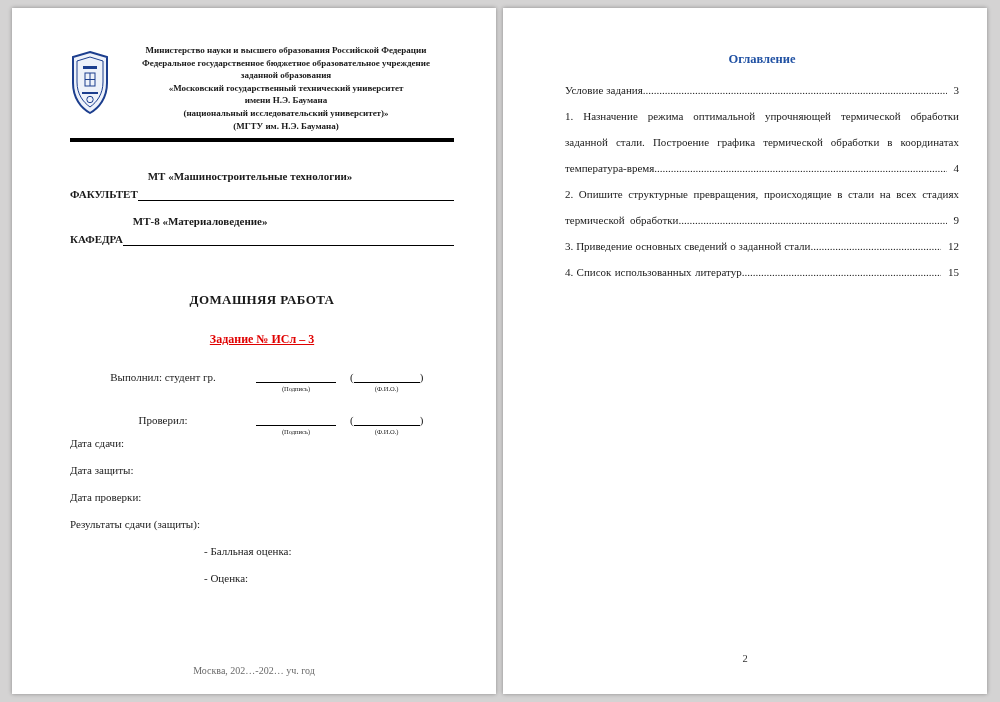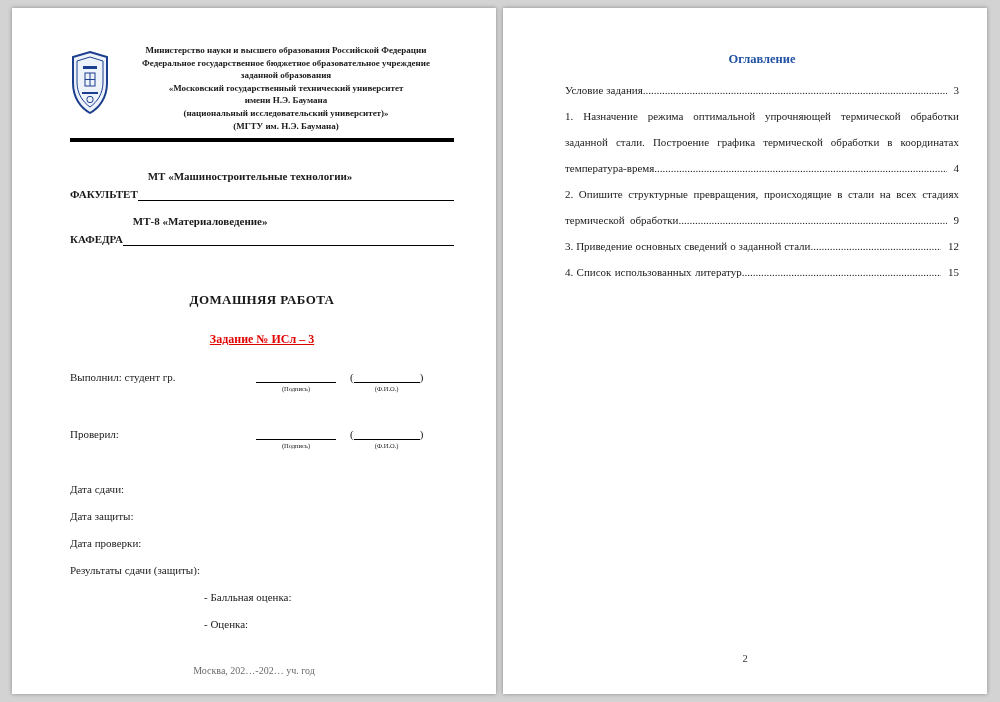--- a/index.html
+++ b/index.html
@@ -47,29 +47,29 @@
     font-weight: bold; font-size: 13px; letter-spacing: 0.4px;
   }
   .doc-subtitle {
     margin-top: 24px; text-align: center;
     font-weight: bold; font-size: 12px;
     color: var(--accent-red, #e00000);
     text-decoration: underline;
   }
   .sig-row { display: flex; font-size: 11px; }
   .sig-row-1 { margin-top: 24px; }
-  .sig-row-2 { margin-top: 36px; }
-  .sig-label { flex: 0 0 186px; }
+  .sig-row-2 { margin-top: 22px; }
+  .sig-label { flex: 0 0 186px; text-align: center; }
   .sig-cols { display: flex; gap: 14px; align-items: flex-start; }
   .sig-col { display: flex; flex-direction: column; align-items: center; }
   .paren-row { display: flex; align-items: flex-end; font-size: 11px; }
   .blank { display: inline-block; width: 80px; height: 12px; border-bottom: 1px solid #000; }
   .blank.small { width: 66px; }
   .sig-caption { font-size: 6.5px; margin-top: 2px; color: #1a1a1a; }
-  .dates { margin-top: 32px; font-size: 11px; }
+  .dates { font-size: 11px; }
   .date-line { line-height: 16px; margin-bottom: 11px; }
   .date-line.indent { margin-left: 134px; }
   .p1-footer {
     position: absolute; left: 0; right: 0; bottom: 18px;
     text-align: center; font-size: 10px; color: #6a6a6a;
   }
   
   .p2-inner { padding: 44px 28px 0 62px; height: 100%; position: relative; }
   .toc-heading {
     text-align: center; font-weight: bold; font-size: 12.5px;

